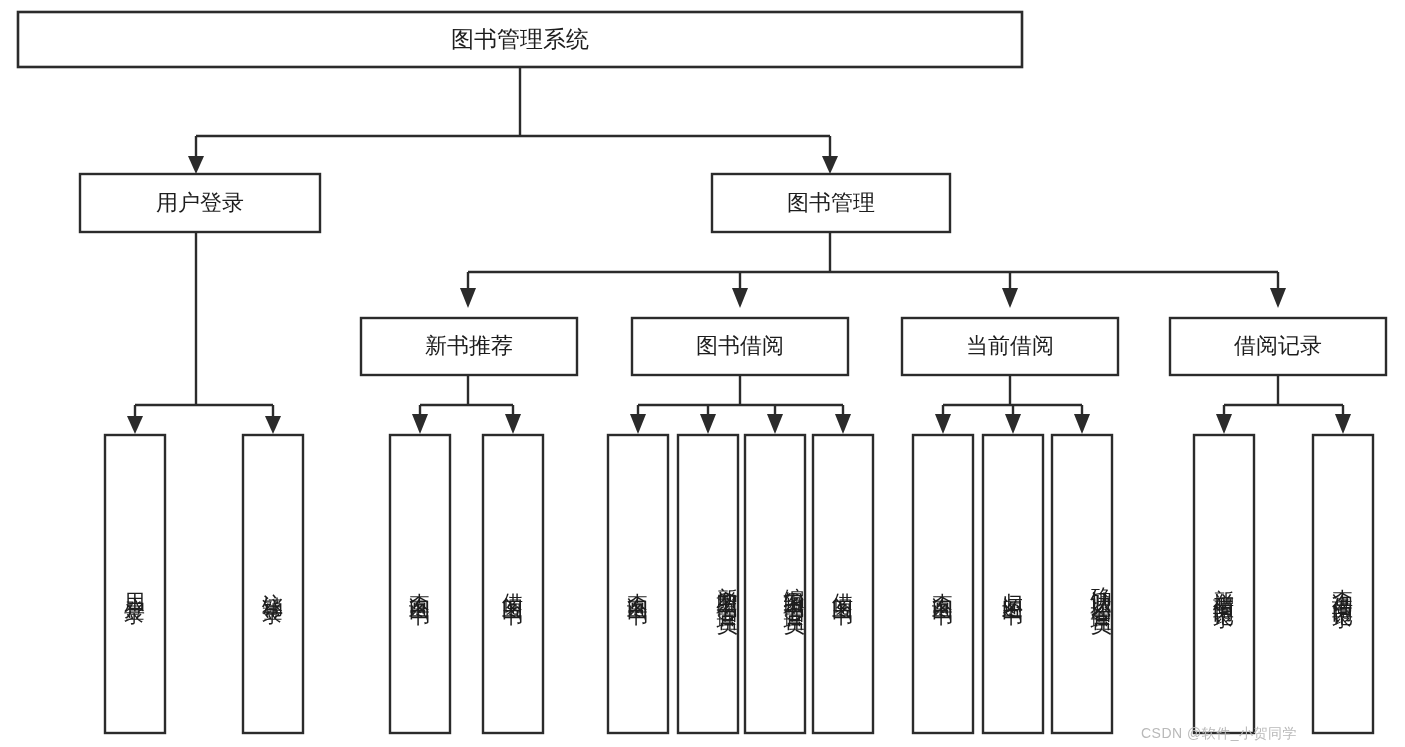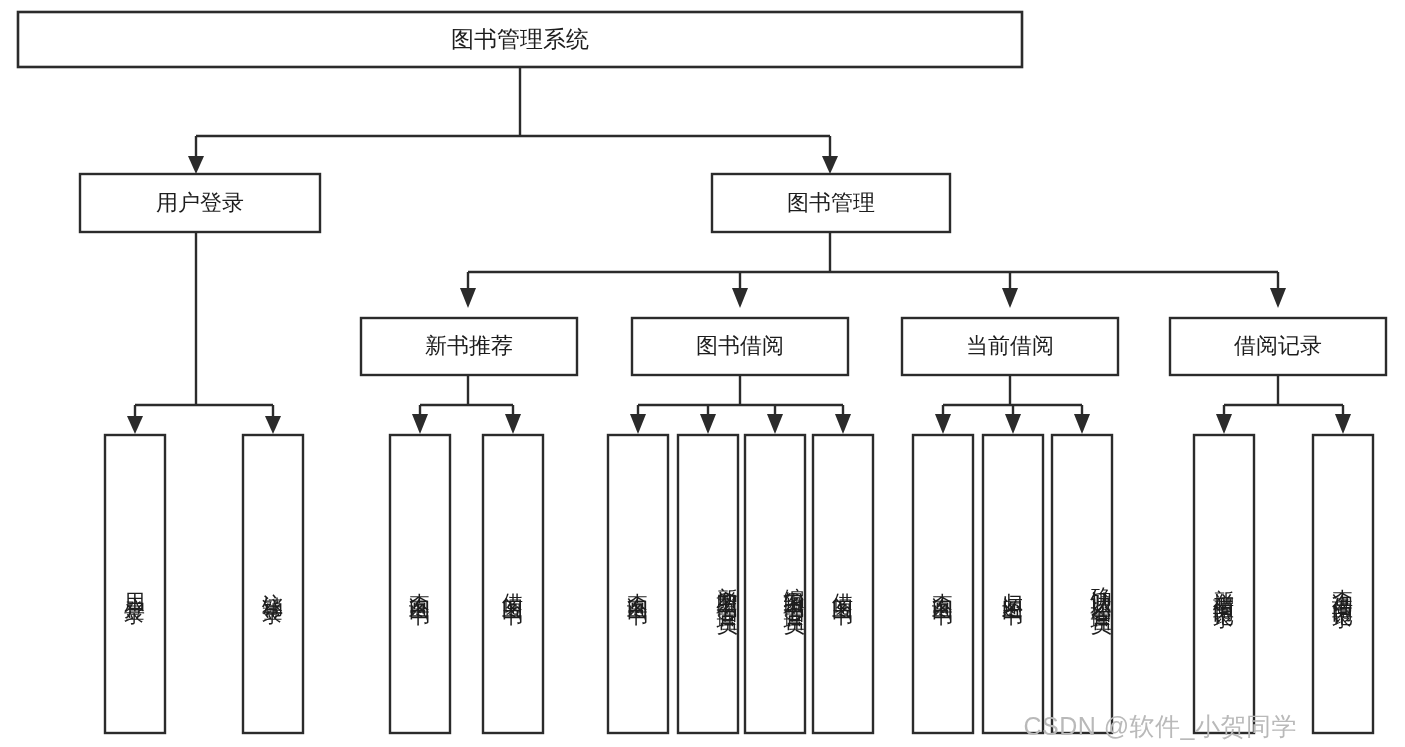--- a/index.html
+++ b/index.html
@@ -71,21 +71,21 @@
     justify-content: center;
     text-align: center;
     white-space: nowrap;
     pointer-events: none;
   }
   #watermark {
     position: absolute;
     right: 8px;
     bottom: 4px;
     font-family: "Liberation Sans", "DejaVu Sans", sans-serif;
-    font-size: 25px;
+    font-size: 14px;
     color: #b9b9b9;
     letter-spacing: 0.5px;
     white-space: nowrap;
   }
 </style>
 </head>
 <body>
 
 <div id="diagram-root">
 

